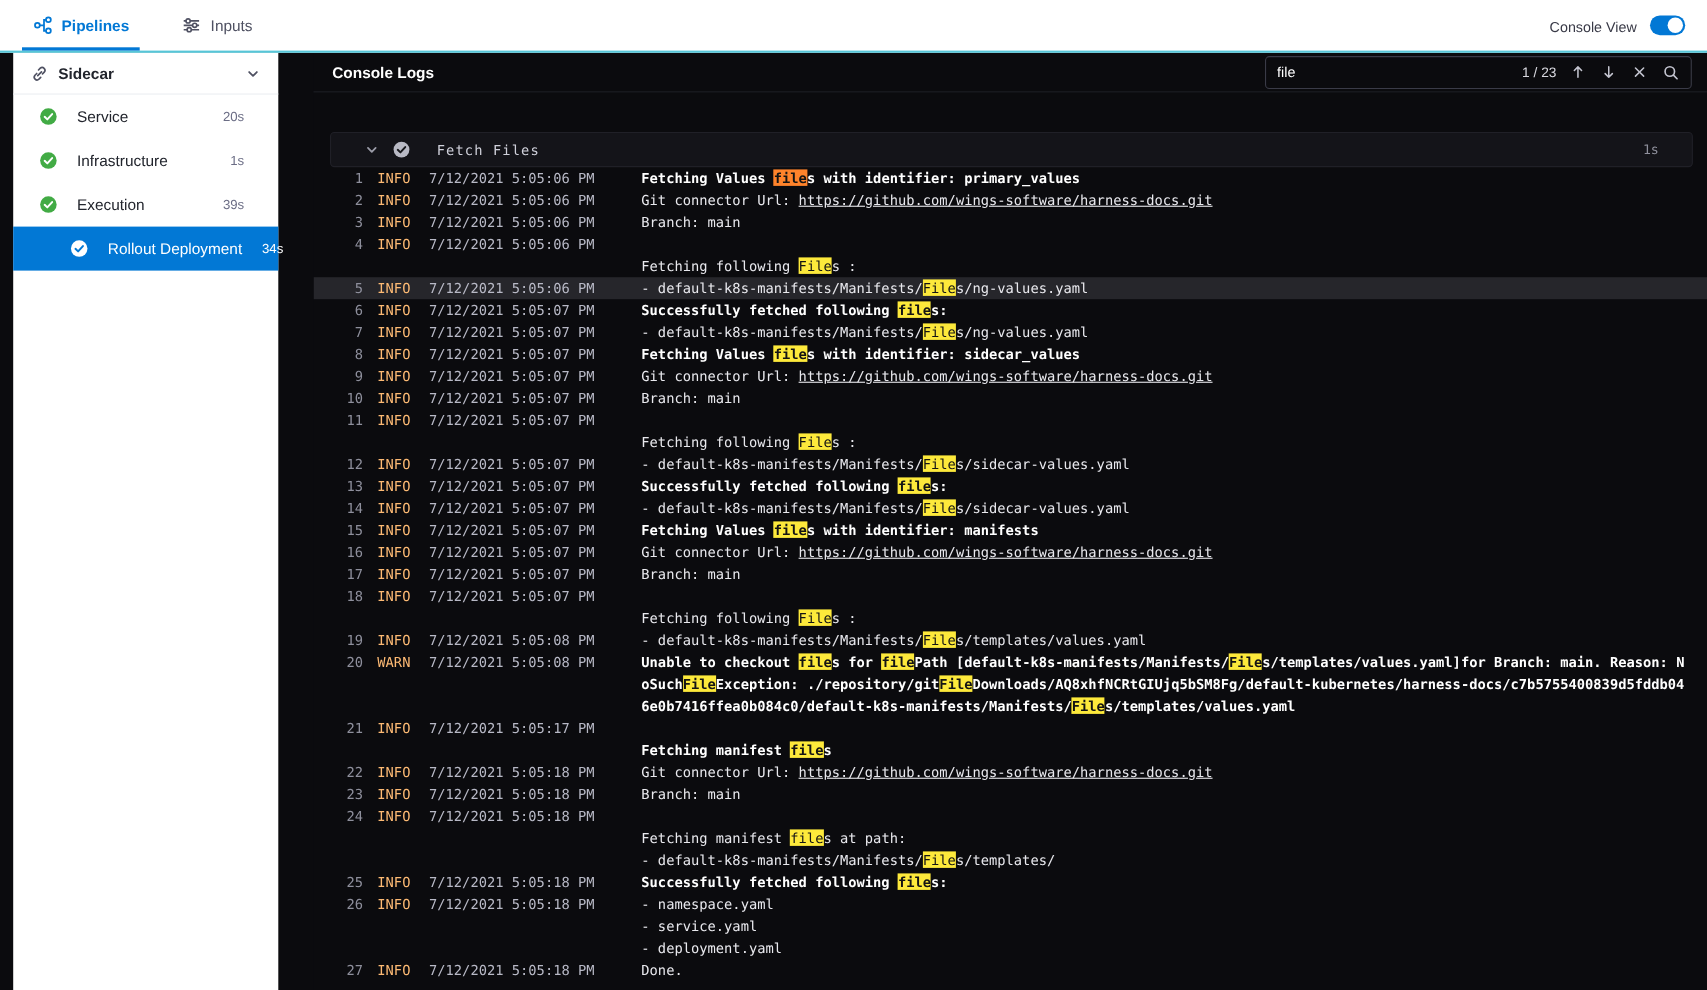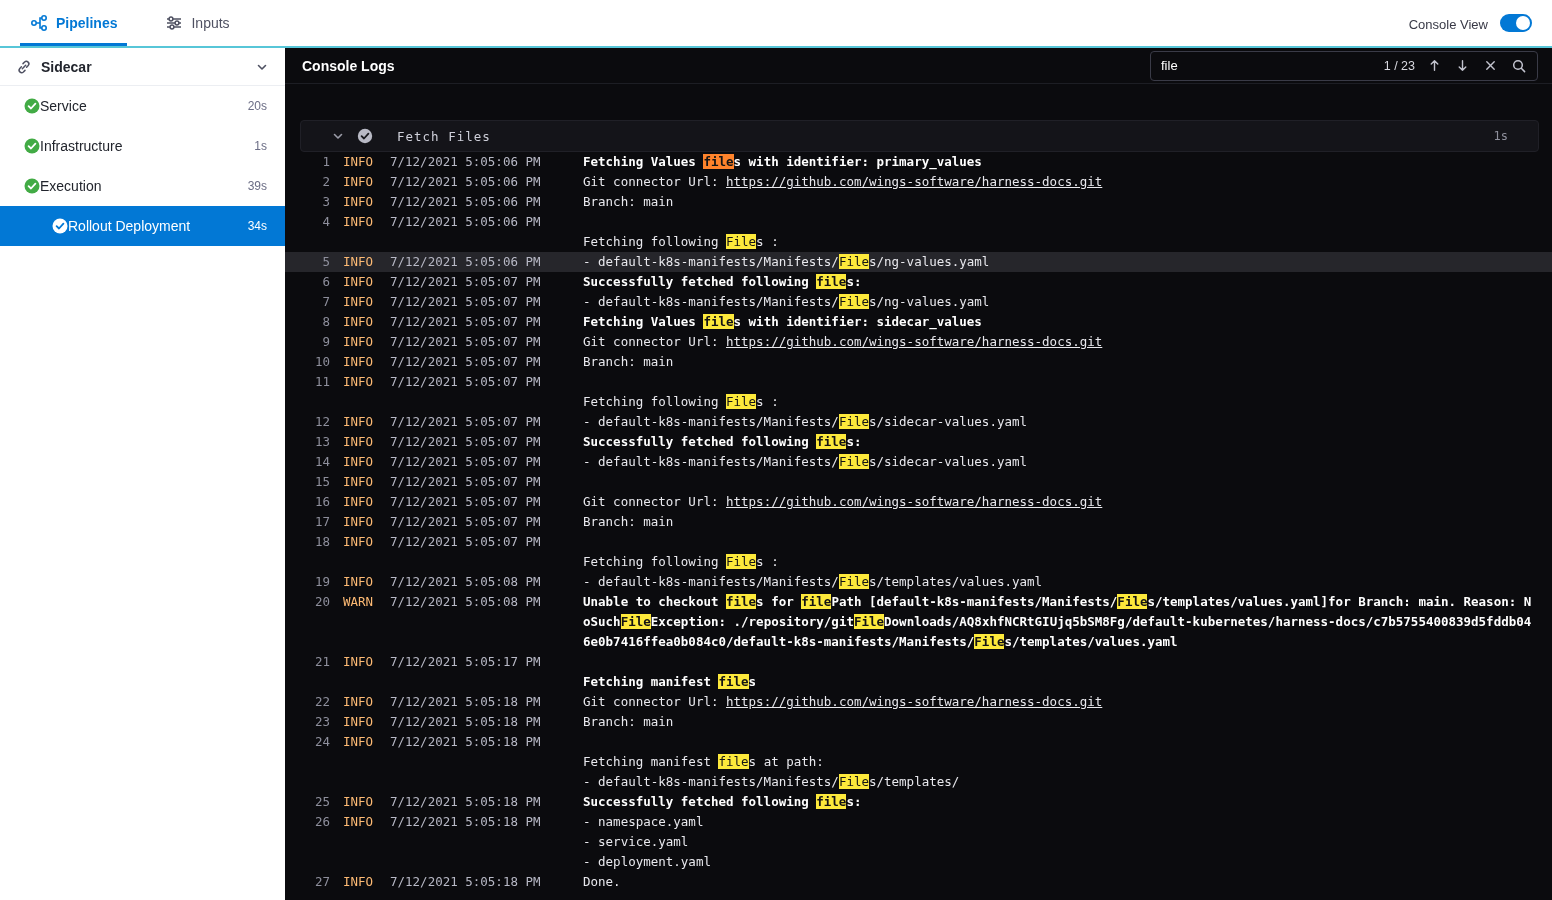--- a/index.html
+++ b/index.html
@@ -11,24 +11,24 @@
   .tab{height:46px;display:flex;align-items:center;gap:8px;padding:16px 18px;font-size:14px;color:#4f5162;cursor:pointer;position:relative;margin-left:12px}
   .tab.active{color:#0278d5;font-weight:bold}
   .tab.active::after{content:"";position:absolute;left:8px;right:8px;bottom:0;height:3px;background:#0278d5}
   .ticon{display:flex;align-items:center}
   .topbar-right{margin-left:auto;display:flex;align-items:flex-end;gap:12px;padding-right:20px}
   .cv-label{font-size:13px;color:#383946}
   .toggle{width:32px;height:18px;border-radius:9px;background:#0278d5;position:relative;cursor:pointer}
   .toggle::after{content:"";position:absolute;right:2px;top:2px;width:14px;height:14px;border-radius:50%;background:#fff}
 
   
-  .sidebar{position:absolute;top:48px;left:0;width:285px;bottom:0;background:#ffffff;z-index:5}
+  .sidebar{position:absolute;top:48px;left:12px;width:241px;bottom:0;background:#ffffff;z-index:5}
   .stage-header{height:38px;display:flex;align-items:center;padding:0 16px;border-bottom:1px solid #eceef2;gap:9px}
   .stage-title{font-size:14px;color:#22252d;font-weight:bold;flex:1}
-  .nav-item{height:40px;display:flex;align-items:center;gap:0;padding:0 18px 0 24px;cursor:pointer}
+  .nav-item{height:40px;display:flex;align-items:center;gap:18px;padding:0 31px 0 24px;cursor:pointer}
   .nav-item.child{padding-left:52px}
   .nav-item.selected{background:#0278d5}
   .nav-label{font-size:14px;color:#22252d;flex:1;white-space:nowrap}
   .nav-item.selected .nav-label{color:#ffffff}
   .nav-dur{font-size:12px;color:#6b6d85}
   .nav-item.selected .nav-dur{color:#ffffff}
   .status-icon{display:flex;align-items:center;flex:none}
 
   
   .console{position:absolute;left:285px;top:48px;right:0;bottom:0;background:#0b0b0e}
@@ -288,20 +288,21 @@
         <div class="log-row">
           <span class="ln">14</span>
           <span class="lv">INFO</span>
           <span class="ts">7/12/2021 5:05:07 PM</span>
           <span class="msg">- default-k8s-manifests/Manifests/<span class="hl">File</span>s/sidecar-values.yaml</span>
         </div>
         <div class="log-row">
           <span class="ln">15</span>
           <span class="lv">INFO</span>
           <span class="ts">7/12/2021 5:05:07 PM</span>
+          <span class="msg bold">Fetching Values <span class="hl">file</span>s with identifier: manifests</span>
         </div>
         <div class="log-row">
           <span class="ln">16</span>
           <span class="lv">INFO</span>
           <span class="ts">7/12/2021 5:05:07 PM</span>
           <span class="msg">Git connector Url: <span class="link">https://github.com/wings-software/harness-docs.git</span></span>
         </div>
         <div class="log-row">
           <span class="ln">17</span>
           <span class="lv">INFO</span>

